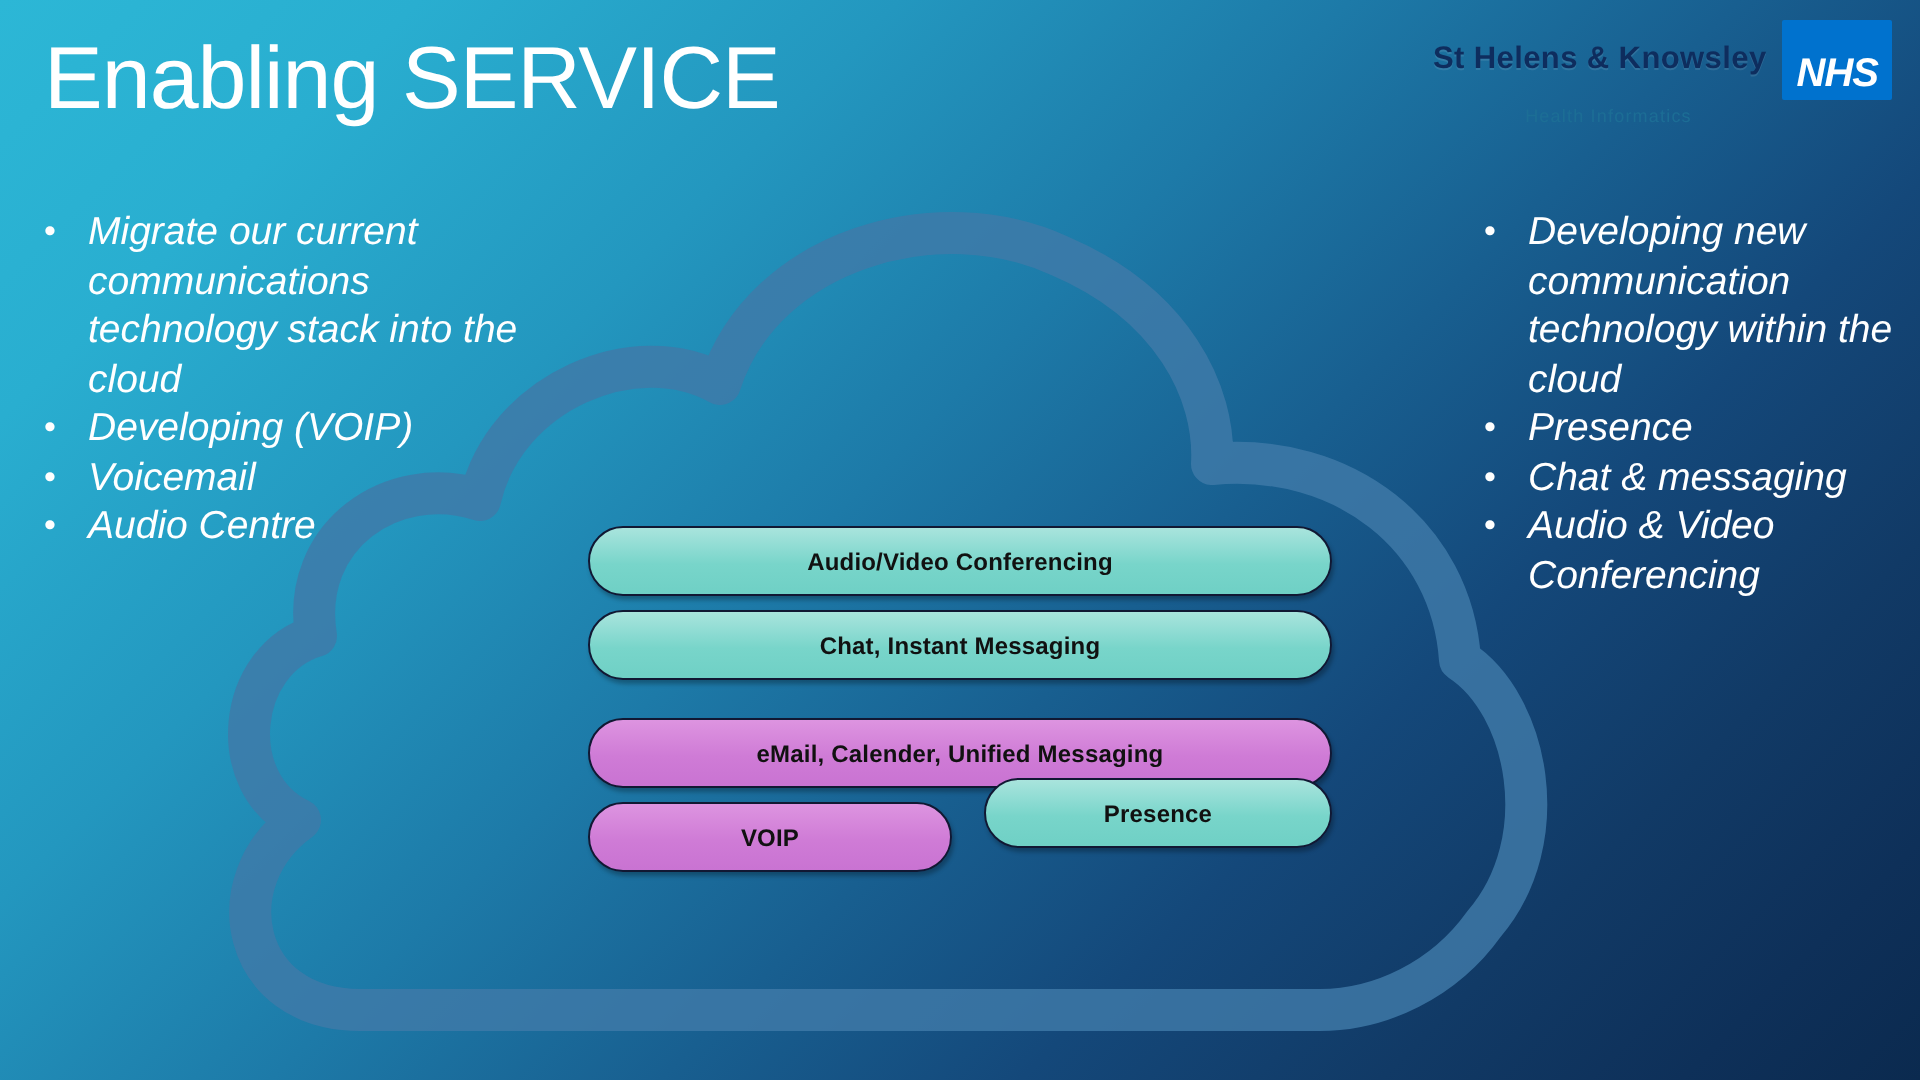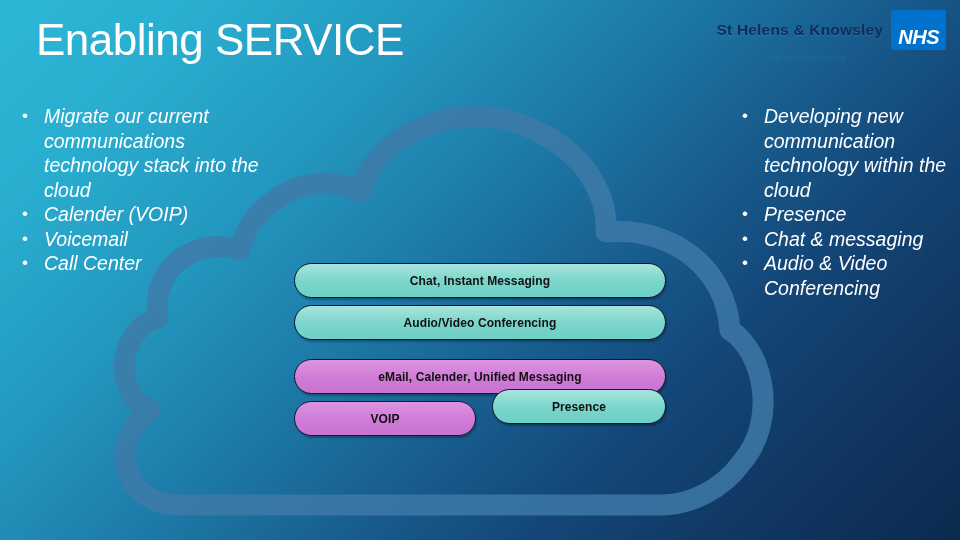--- a/index.html
+++ b/index.html
@@ -65,21 +65,21 @@
     color: #1d6f96;
     font-size: 9px;
     letter-spacing: 0.6px;
     white-space: nowrap;
     opacity: 0.92;
   }
 
   
   #slide-title {
     position: absolute;
-    left: 36px;
+    left: 22px;
     top: 17px;
     color: #ffffff;
     font-size: 44px;
     line-height: 1.05;
     letter-spacing: -0.5px;
     white-space: nowrap;
   }
 
   
   #cloud-shape {
@@ -186,29 +186,29 @@
     <div id="nhs-sub">Health Informatics</div>
   </div>
 
   <div id="bullets-left" class="bullet-col">
     <div class="bullet-item">
       <span class="bullet-dot">•</span>
       <span class="bullet-text">Migrate our current communications technology stack into the cloud</span>
     </div>
     <div class="bullet-item">
       <span class="bullet-dot">•</span>
-      <span class="bullet-text">Calender (VOIP)</span>
+      <span class="bullet-text">Developing (VOIP)</span>
     </div>
     <div class="bullet-item">
       <span class="bullet-dot">•</span>
       <span class="bullet-text">Voicemail</span>
     </div>
     <div class="bullet-item">
       <span class="bullet-dot">•</span>
-      <span class="bullet-text">Call Center</span>
+      <span class="bullet-text">Audio Centre</span>
     </div>
   </div>
 
   <div id="bullets-right" class="bullet-col">
     <div class="bullet-item">
       <span class="bullet-dot">•</span>
       <span class="bullet-text">Developing new communication technology within the cloud</span>
     </div>
     <div class="bullet-item">
       <span class="bullet-dot">•</span>
@@ -219,24 +219,24 @@
       <span class="bullet-text">Chat &amp; messaging</span>
     </div>
     <div class="bullet-item">
       <span class="bullet-dot">•</span>
       <span class="bullet-text">Audio &amp; Video Conferencing</span>
     </div>
   </div>
 
   <div id="pill-stack">
     <div class="pill-row">
+      <div class="pill teal full">Audio/Video Conferencing</div>
+    </div>
+    <div class="pill-row">
       <div class="pill teal full">Chat, Instant Messaging</div>
-    </div>
-    <div class="pill-row">
-      <div class="pill teal full">Audio/Video Conferencing</div>
     </div>
     <div class="pill-row">
       <div class="pill purple full">eMail, Calender, Unified Messaging</div>
     </div>
     <div class="pill-row">
       <div class="pill purple half-left">VOIP</div>
       <div class="pill teal half-right">Presence</div>
     </div>
   </div>
 

